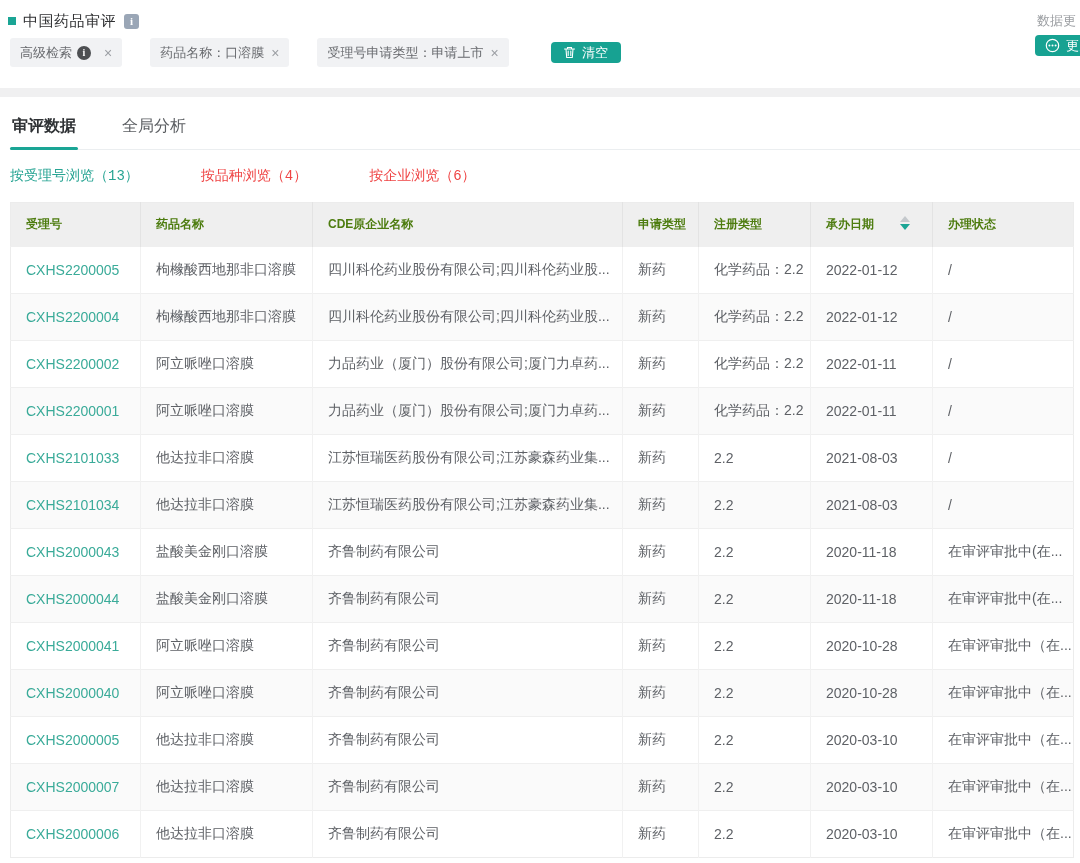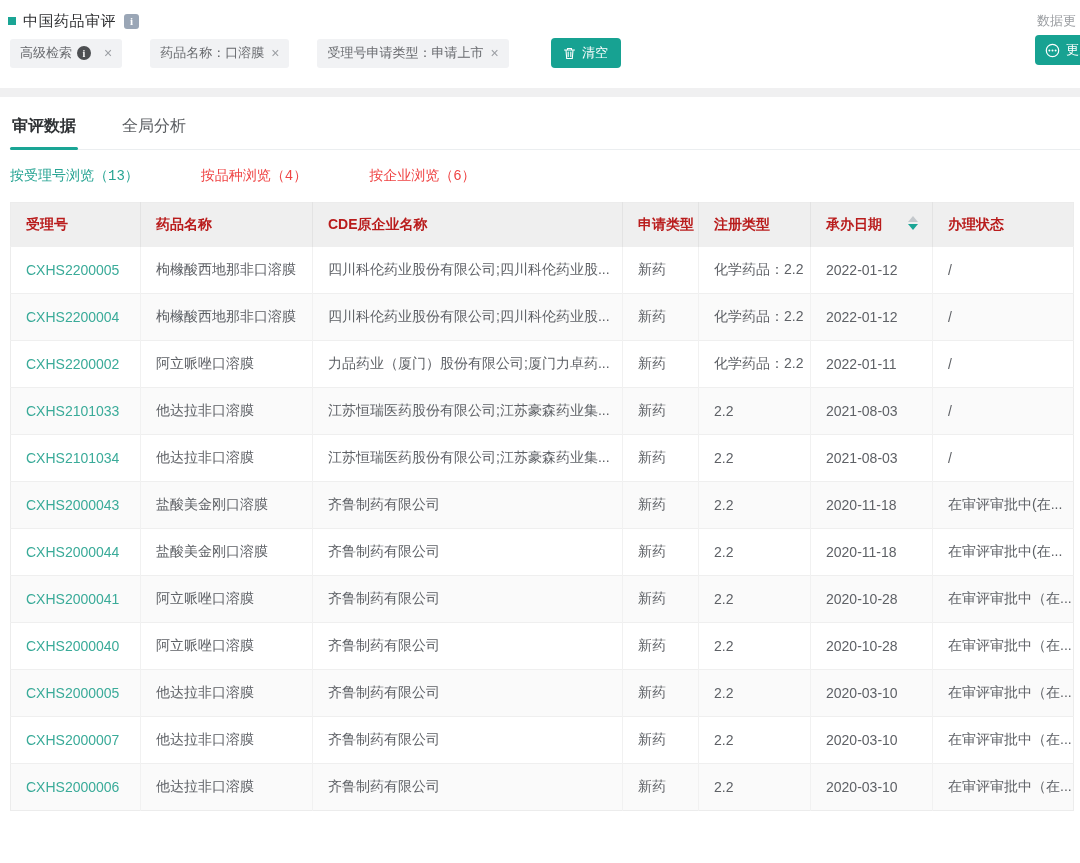--- a/index.html
+++ b/index.html
@@ -16,21 +16,21 @@
     justify-content:center; font-family:"Liberation Serif",serif; }
   .data-update { position:absolute; top:12px; left:1037px; font-size:13px; color:#9a9da1; white-space:nowrap; }
 
   .filter-row { display:flex; align-items:center; margin:8px 0 0 10px;gap:16px; }
   .filter-tag { display:inline-flex; align-items:center; height:29px; background:#f1f2f4;
     border-radius:3px; padding:0 10px; margin-right:12px; font-size:13px; color:#67696d; white-space:nowrap; }
   .tag-info { width:14px; height:14px; border-radius:50%; background:#4d4f52; color:#fff;
     font-size:10px; font-weight:bold; display:inline-flex; align-items:center; justify-content:center;
     margin:0 6px 0 5px; font-family:"Liberation Serif",serif; }
   .tag-close { margin-left:7px; color:#9b9ea3; font-size:14px; cursor:pointer; line-height:1; }
-  .btn { display:inline-flex; align-items:center; justify-content:center; height:30px;
+  .btn { display:inline-flex; align-items:center; justify-content:center; height:21px;
     background:#17a292; color:#fff; font-size:13px; border:none; border-radius:4px;
     cursor:pointer; white-space:nowrap;font-family:Liberation Serif, serif; }
   .clear-btn { width:70px; margin-left:14px; }
   .btn .ico { margin-right:6px; display:inline-flex; }
   .more-btn { position:absolute; top:35px; left:1035px; width:80px; justify-content:flex-start; padding-left:10px; }
 
   .section-divider { width:1080px; height:9px; background:#f0f0f1; }
 
   
   .tabs-row { display:flex; margin:19px 0 0 10px; border-bottom:1px solid #ebeef0; width:1070px; }
@@ -40,21 +40,21 @@
     background:#1aa595; border-radius:2px; }
 
   .subtabs-row { display:flex; margin:17px 0 0 10px;font-family:Liberation Mono, monospace; }
   .subtab { font-size:14px; color:#ef4444; margin-right:62px; cursor:pointer; white-space:nowrap; }
   .subtab.active { color:#27a493; }
 
   
   .table-wrap { margin:17px 0 0 10px; width:1064px; }
   table { border-collapse:collapse; table-layout:fixed; width:1064px;
     border:1px solid #ececec; }
-  th { background:#efefef; height:44px; text-align:left; font-size:14px; color:#b91c1c;
+  th { background:#efefef; height:44px; text-align:left; font-size:12px; color:#4d7c0f;
     font-weight:bold; padding:0 0 0 15px; border-right:1px solid #e3e3e3; white-space:nowrap; overflow:hidden; }
   td { height:47px; font-size:14px; color:#5e6166; padding:0 0 0 15px;
     border-right:1px solid #f1f1f1; border-top:1px solid #efefef; white-space:nowrap; overflow:hidden; }
   th:last-child, td:last-child { border-right:none; }
   tbody tr:nth-child(even) { background:#fafafa; }
   tbody tr:nth-child(odd) { background:#fff; }
   .cell-link { color:#3aab99; cursor:pointer; text-decoration:none; }
 
   .th-sort { display:inline-flex; }
   .sort-carets { display:inline-flex; flex-direction:column; margin-left:26px; cursor:pointer; }
@@ -178,20 +178,29 @@
   <tr>
     <td><span class="cell-link">CXHS2200002</span></td>
     <td>阿立哌唑口溶膜</td>
     <td>力品药业（厦门）股份有限公司;厦门力卓药...</td>
     <td>新药</td>
     <td>化学药品：2.2</td>
     <td>2022-01-11</td>
     <td>/</td>
   </tr>
 
+  <tr>
+    <td><span class="cell-link">CXHS2200001</span></td>
+    <td>阿立哌唑口溶膜</td>
+    <td>力品药业（厦门）股份有限公司;厦门力卓药...</td>
+    <td>新药</td>
+    <td>化学药品：2.2</td>
+    <td>2022-01-11</td>
+    <td>/</td>
+  </tr>
 
   <tr>
     <td><span class="cell-link">CXHS2101033</span></td>
     <td>他达拉非口溶膜</td>
     <td>江苏恒瑞医药股份有限公司;江苏豪森药业集...</td>
     <td>新药</td>
     <td>2.2</td>
     <td>2021-08-03</td>
     <td>/</td>
   </tr>

